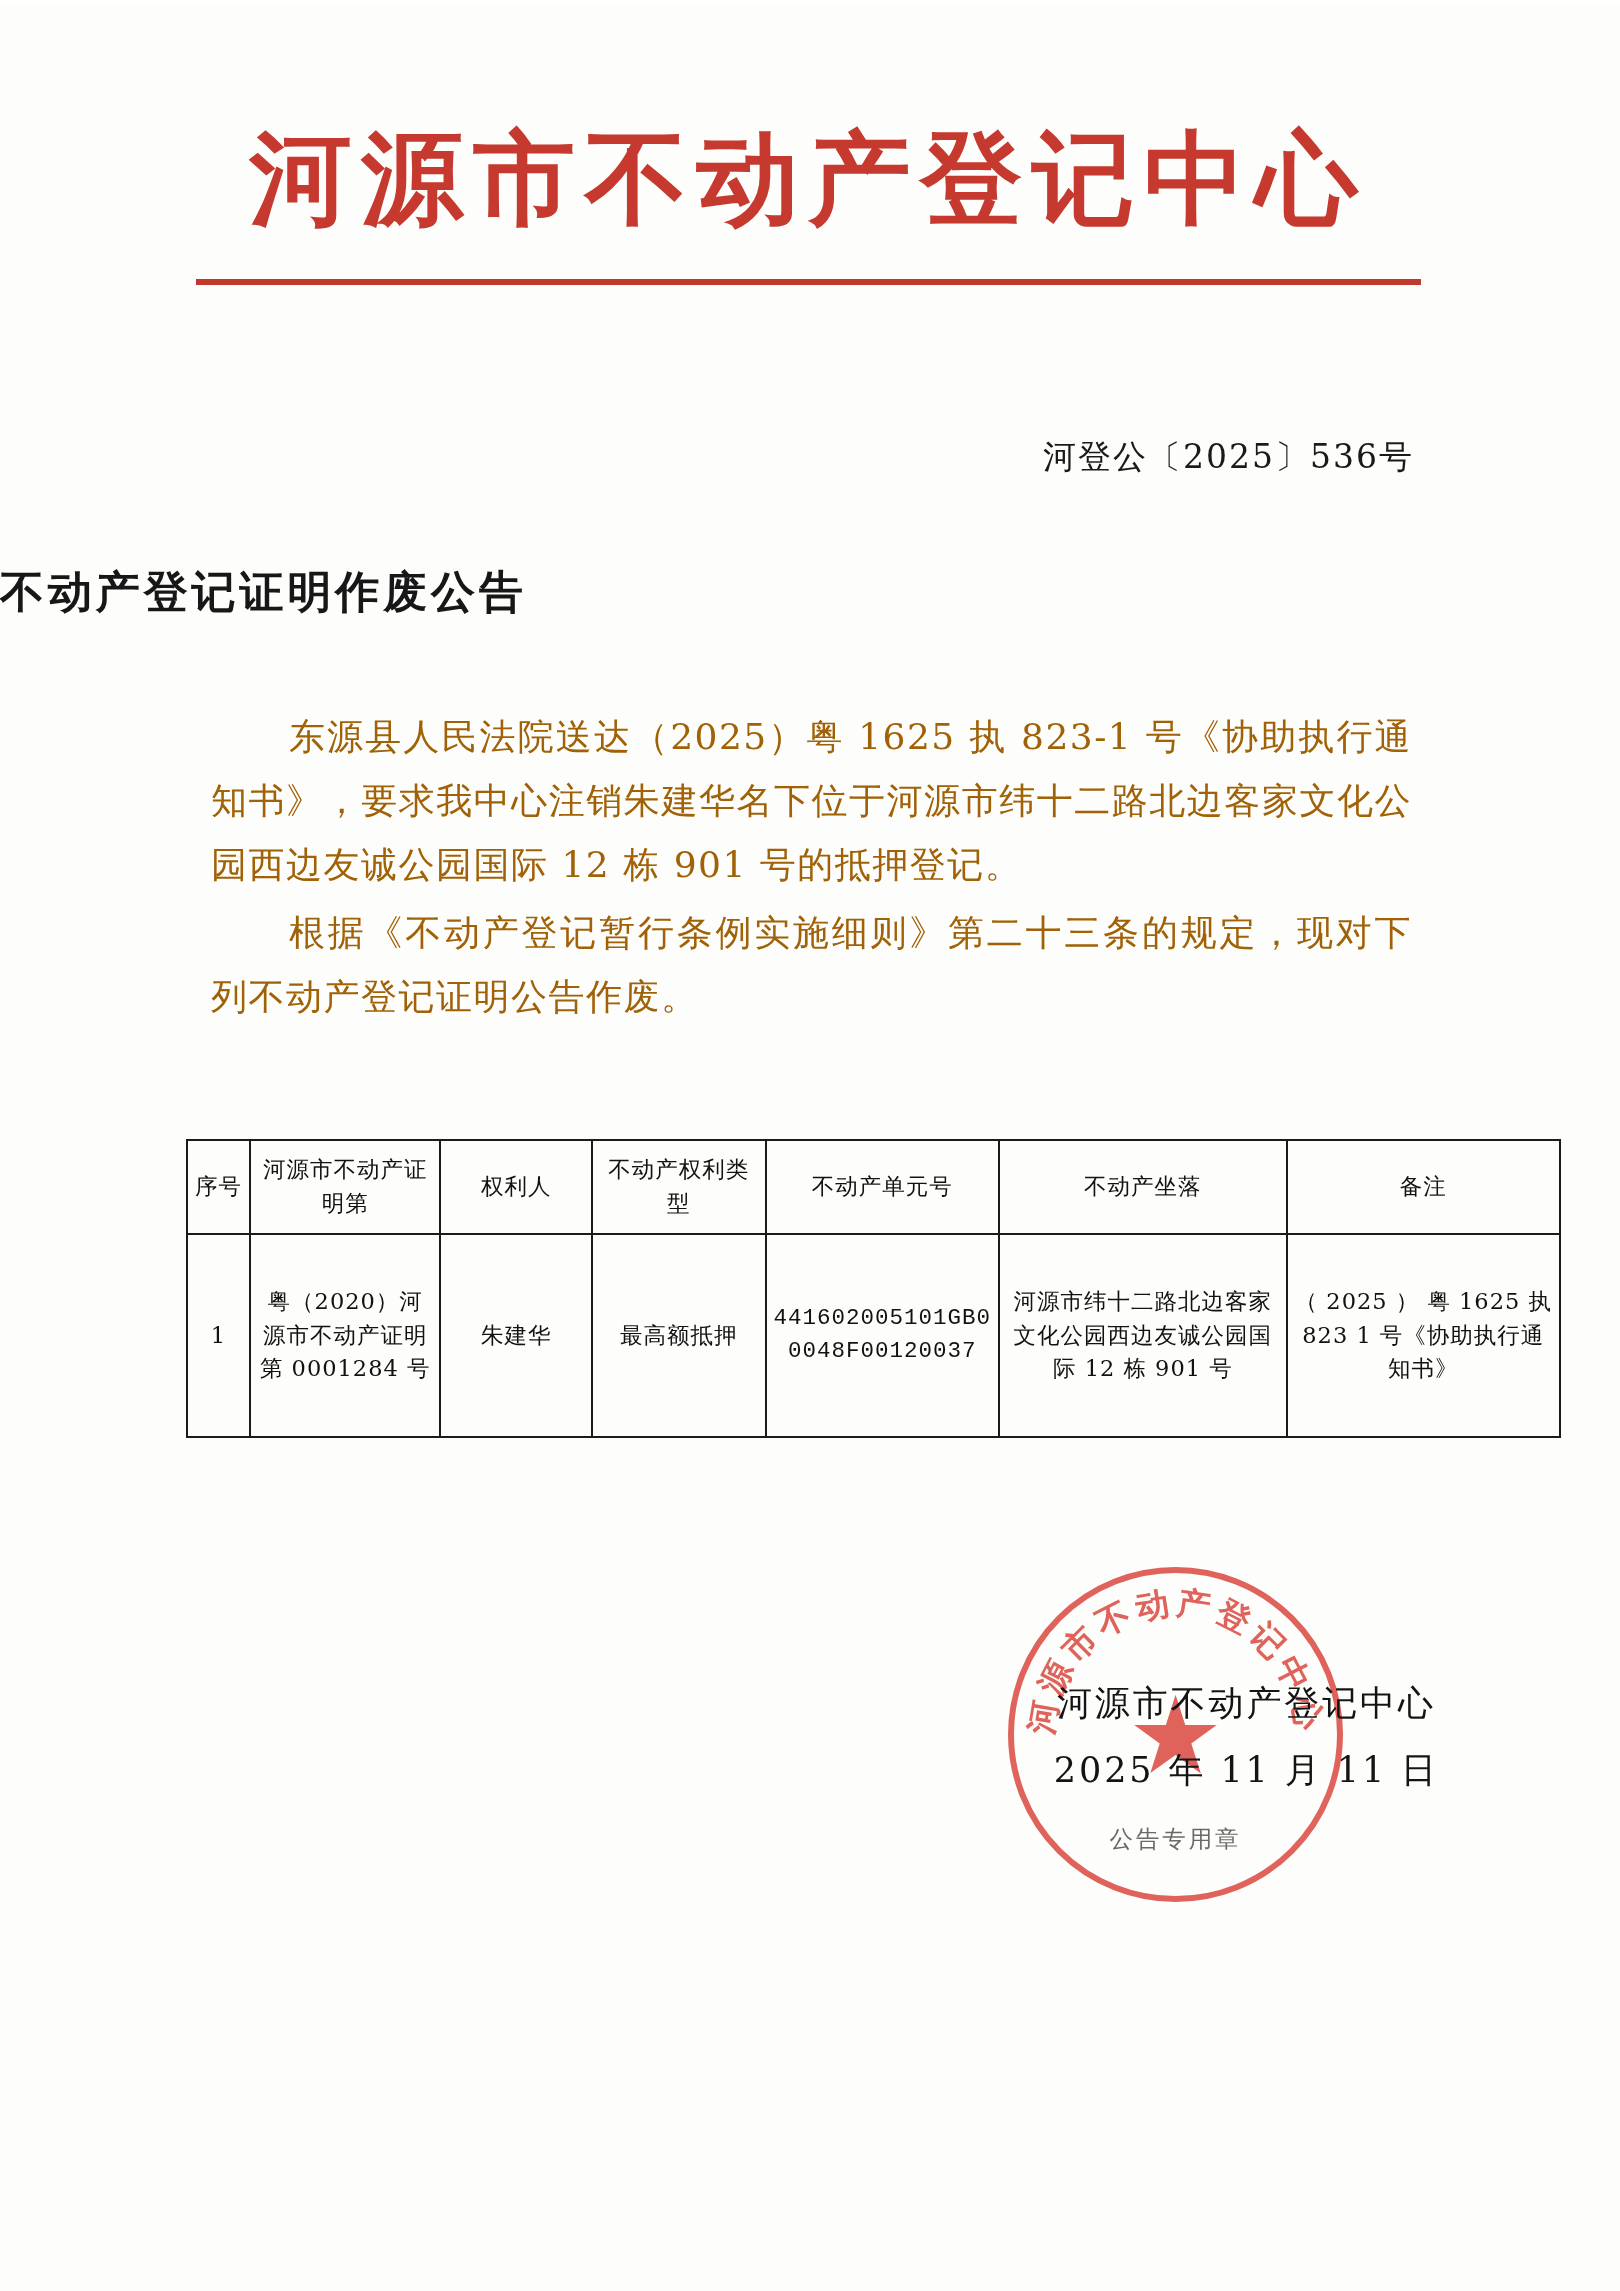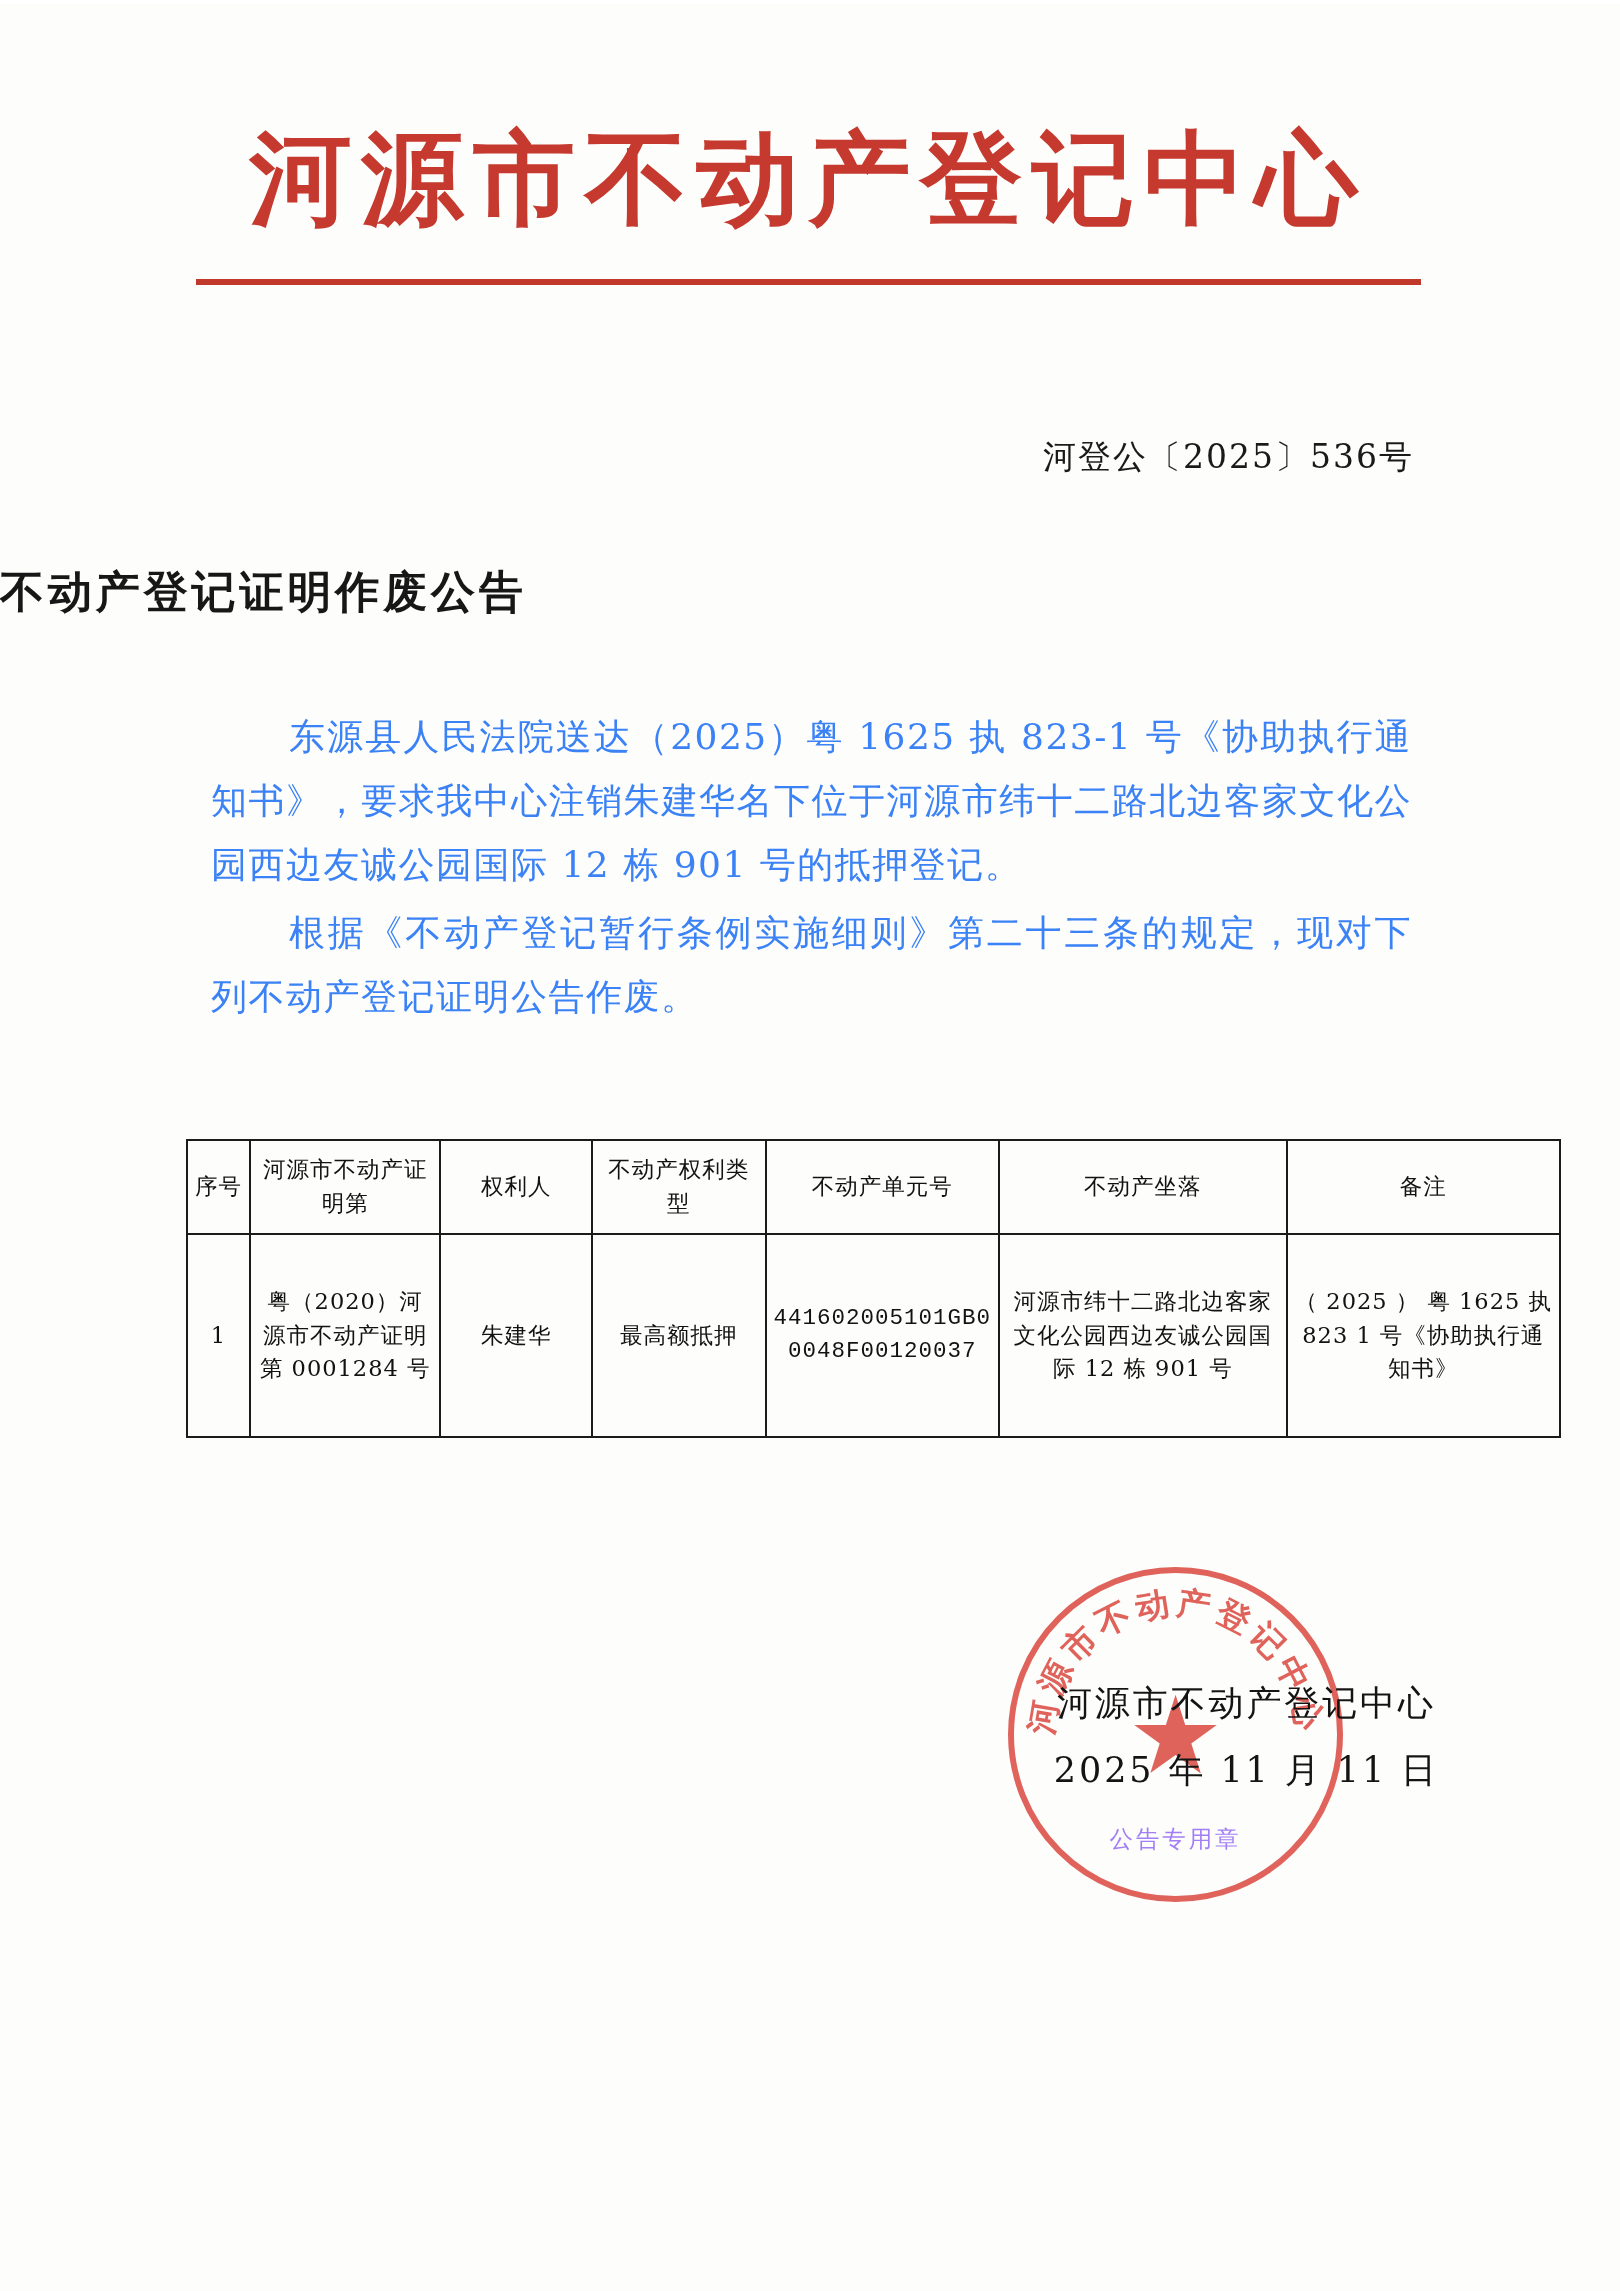--- a/index.html
+++ b/index.html
@@ -71,21 +71,21 @@
   
   .body-text {
     position: absolute;
     left: 211px;
     top: 701px;
     width: 1201px;
     font-size: 36px;
     line-height: 1.78;
     letter-spacing: 1.5px;
     text-align: justify;
-    color: #3b82f6;
+    color: #a16207;
   }
   .body-text p {
     margin: 0 0 3.9px 0;
     text-indent: 78px;
   }
 
   
   .table-wrap {
     position: absolute;
     left: 186px;
@@ -179,21 +179,21 @@
     letter-spacing: 5px;
   }
   .seal-bottom {
     position: absolute;
     left: 0;
     right: 0;
     bottom: 41px;
     text-align: center;
     font-family: "DejaVu Sans", "Liberation Sans", sans-serif;
     font-size: 23.5px;
-    color: #8b5cf6;
+    color: #404040;
     letter-spacing: 2.9px;
   }
 </style>
 </head>
 <body>
 
 <div class="page">
 
   <div class="masthead">
     <div class="masthead-title">河源市不动产登记中心</div>

